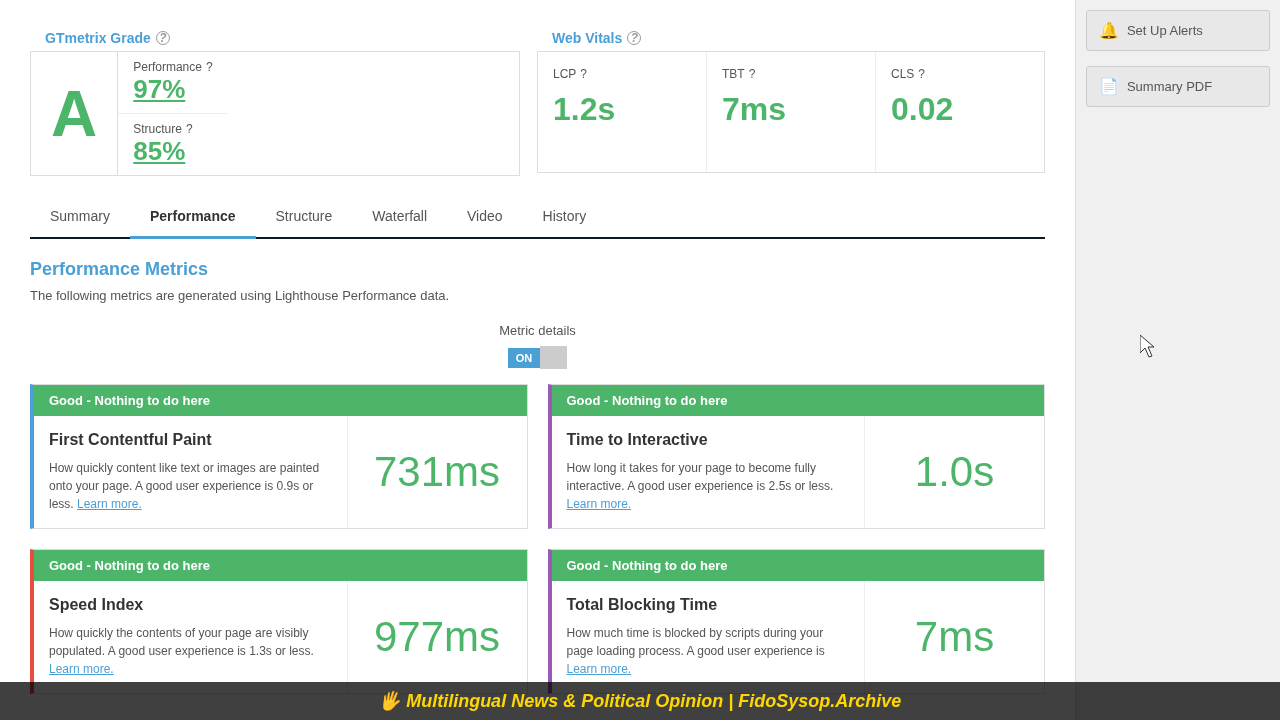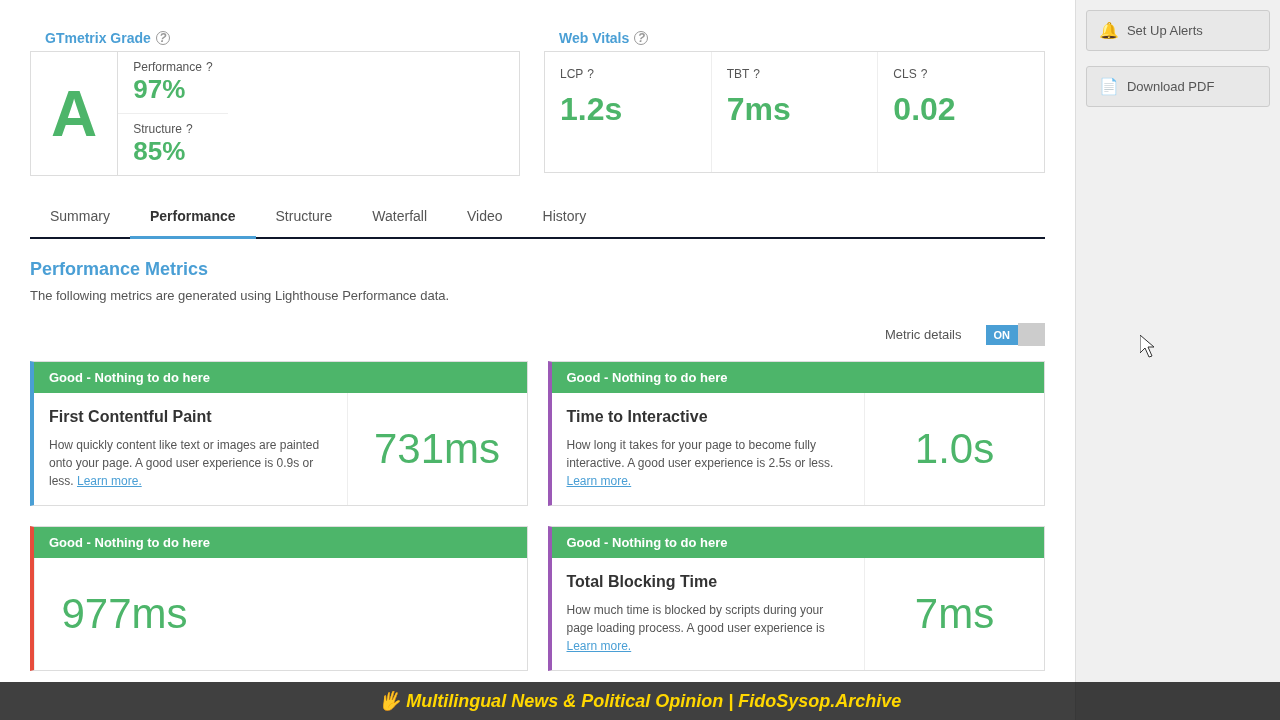--- a/index.html
+++ b/index.html
@@ -5,50 +5,50 @@
     * { box-sizing: border-box; margin: 0; padding: 0; }
     body { font-family: Arial, sans-serif; background: #f5f5f5; color: #333; font-size: 14px; }
     
     .page-wrapper { display: flex; width: 1280px; min-height: 720px; background: #fff; }
     
     .main-content { flex: 1; padding: 20px 30px; max-width: 1075px; overflow: hidden; }
     
     .sidebar { width: 205px; background: #f0f0f0; border-left: 1px solid #ddd; padding: 10px; display: flex; flex-direction: column; gap: 10px; }
     
     
-    .grades-section { display: flex; gap: 24px; margin-bottom: 20px; }
+    .grades-section { display: flex; gap: 17px; margin-bottom: 20px; }
     .grade-title { font-size: 14px; color: #4a9fd5; font-weight: bold; padding: 10px 15px 5px; display: flex; align-items: center; gap: 5px; }
     .grade-title .help-icon { color: #999; font-size: 12px; cursor: pointer; border: 1px solid #999; border-radius: 50%; width: 14px; height: 14px; display: inline-flex; align-items: center; justify-content: center; font-style: italic; }
     
     .gtmetrix-grade-content { display: flex; align-items: stretch; border: 1px solid #ddd; }
     
     .grade-letter-box { background: #fff; border-right: 1px solid #ddd; display: flex; align-items: center; justify-content: center; padding: 15px 20px; }
     .grade-letter { font-size: 64px; font-weight: bold; color: #4db56a; line-height: 1; }
     
     .grade-metrics { display: flex; flex-direction: column; }
     .grade-metric { padding: 8px 15px; border-bottom: 1px solid #eee; }
     .grade-metric:last-child { border-bottom: none; }
     .grade-metric-label { font-size: 12px; color: #555; display: flex; align-items: center; gap: 4px; }
-    .grade-metric-value { font-size: 26px; color: #4db56a; font-weight: bold; }
+    .grade-metric-value { font-size: 26px; color: #4db56a; font-weight: bold; text-decoration: underline; }
     .web-vitals-content { display: flex; border: 1px solid #ddd; }
     .vital-item { flex: 1; padding: 15px; border-right: 1px solid #eee; }
     .vital-item:last-child { border-right: none; }
     .vital-label { font-size: 12px; color: #555; display: flex; align-items: center; gap: 4px; }
     .vital-value { font-size: 32px; color: #4db56a; font-weight: bold; margin-top: 10px; }
     
     
     .tabs { display: flex; border-bottom: 2px solid #0f172a; margin-bottom: 20px; }
     .tab { padding: 12px 20px; cursor: pointer; font-size: 14px; color: #555; border-bottom: 3px solid transparent; margin-bottom: -2px; }
     .tab.active { color: #333; border-bottom: 3px solid #4a9fd5; font-weight: bold; }
     
     
     .section-title { font-size: 18px; color: #4a9fd5; font-weight: bold; margin-bottom: 8px; }
     .section-desc { font-size: 13px; color: #555; margin-bottom: 20px; }
     
-    .metric-details-bar { display: flex; justify-content: flex-end; align-items: center; gap: 24px; margin-bottom: 15px; }
+    .metric-details-bar { display: flex; justify-content: flex-end; align-items: center; gap: 8px; margin-bottom: 15px; flex-direction: column; }
     .metric-details-label { font-size: 13px; color: #555; }
     .toggle-switch { display: flex; align-items: center; gap: 0; text-align: center; }
     .toggle-on { background: #4a9fd5; color: #fff; padding: 4px 8px; font-size: 11px; font-weight: bold; }
     .toggle-off { background: #ccc; color: #fff; padding: 4px 8px; font-size: 11px; }
     
     
     .metrics-grid { display: grid; grid-template-columns: 1fr 1fr; gap: 20px; }
     
     .metric-card { border: 1px solid #ddd; background: #fff; display: flex; flex-direction: column; }
     
@@ -192,20 +192,24 @@
             </div>
             <div class="metric-value-box">
               <span class="metric-value">1.0s</span>
             </div>
           </div>
         </div>
 
         <div class="metric-card" style="border-left: 4px solid #e74c3c;">
           <div class="metric-card-header">Good - Nothing to do here</div>
           <div class="metric-card-body">
+            <div class="metric-info">
+              <div class="metric-name">Speed Index</div>
+              <div class="metric-desc">How quickly the contents of your page are visibly populated. A good user experience is 1.3s or less. <a class="metric-link">Learn more.</a></div>
+            </div>
             <div class="metric-value-box">
               <span class="metric-value">977ms</span>
             </div>
           </div>
         </div>
 
         <div class="metric-card" style="border-left: 4px solid #9b59b6;">
           <div class="metric-card-header">Good - Nothing to do here</div>
           <div class="metric-card-body">
             <div class="metric-info">
@@ -221,21 +225,21 @@
     </div>
   </div>
 
   <div class="sidebar">
     <div class="sidebar-btn">
       <span class="btn-icon">🔔</span>
       <span>Set Up Alerts</span>
     </div>
     <div class="sidebar-btn" style="margin-top: 5px;">
       <span class="btn-icon">📄</span>
-      <span>Download PDF</span>
+      <span>Summary PDF</span>
     </div>
   </div>
 </div>
 
 <div class="cursor">
   <svg width="20" height="24" viewBox="0 0 20 24">
     <path d="M0 0 L0 18 L5 13 L9 22 L12 21 L8 12 L14 12 Z" fill="white" stroke="#333" stroke-width="1"></path>
   </svg>
 </div>
 

